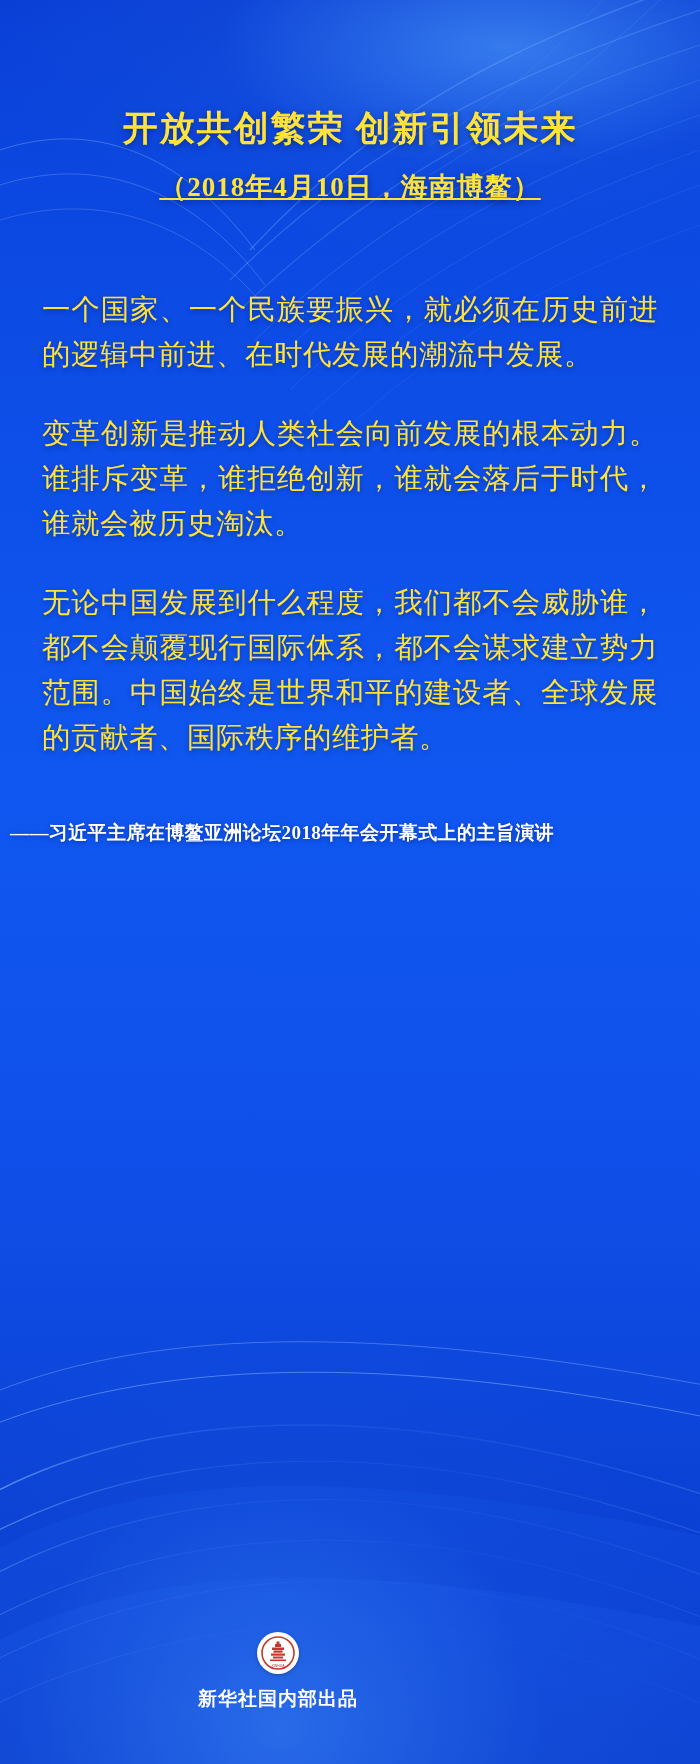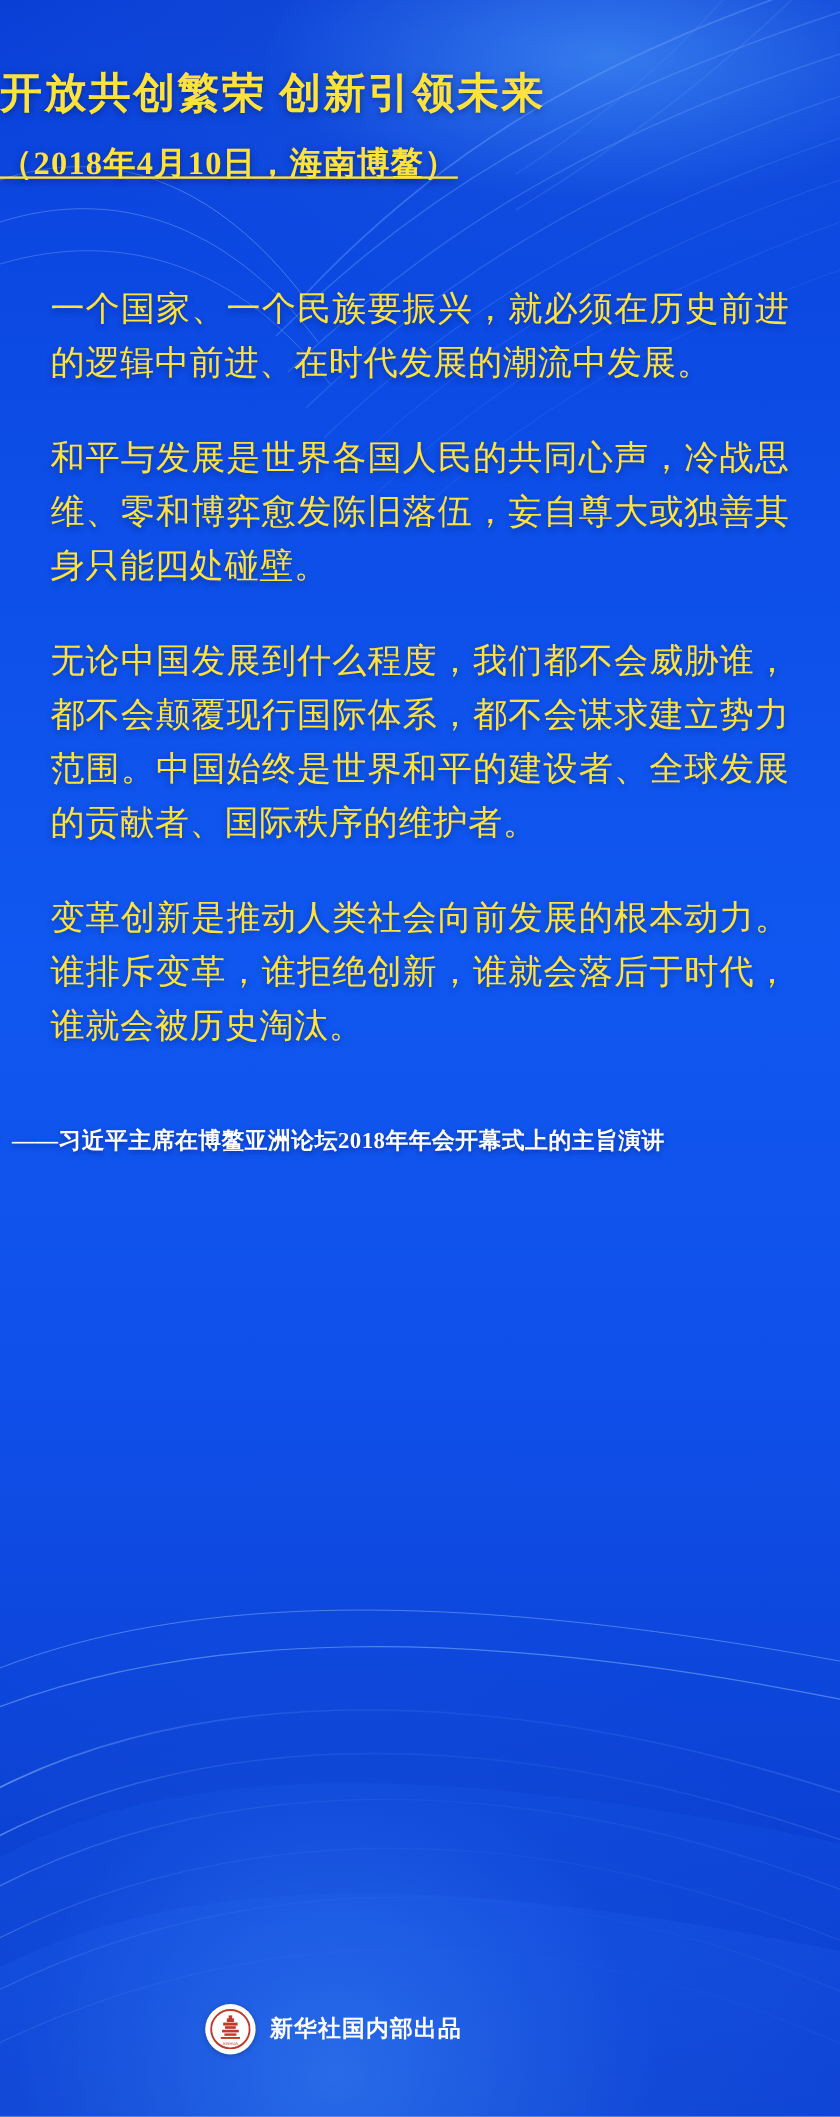--- a/index.html
+++ b/index.html
@@ -33,21 +33,22 @@
   }
   .bottom-glow {
     position: absolute;
     left: 0; bottom: 0;
     width: 700px; height: 430px;
     background: radial-gradient(ellipse at 40% 92%, rgba(80,160,255,0.5) 0%, rgba(25,85,215,0.22) 45%, rgba(10,60,200,0) 75%);
     pointer-events: none;
   }
   .header {
     position: relative;
-    padding-top: 56px;
+    padding-top: 107px;
+    text-align: center;
     z-index: 5;
   }
   .title {
     color: #ffe23a;
     font-size: 35px;
     font-weight: bold;
     letter-spacing: 2px;
     line-height: 1.25;
     text-shadow: 0 2px 6px rgba(0,20,90,0.55);
     margin: 0;
@@ -94,20 +95,21 @@
   .footer {
     position: absolute;
     left: 0;
     bottom: 52px;
     width: 556px;
     display: flex;
     align-items: center;
     justify-content: center;
     gap: 12px;
     z-index: 6;
+    flex-direction: column;
   }
   .logo {
     width: 42px;
     height: 42px;
     border-radius: 50%;
     background: #ffffff;
     display: flex;
     align-items: center;
     justify-content: center;
     box-shadow: 0 1px 4px rgba(0,0,0,0.25);
@@ -175,23 +177,22 @@
     <path d="M-20,1650 C140,1560 360,1555 720,1630 L720,1764 L-20,1764 Z" fill="#2a74ff" opacity="0.14"></path>
   </svg>
 
   <div class="header">
     <div class="title">开放共创繁荣 创新引领未来</div>
     <div class="subtitle">（2018年4月10日，海南博鳌）</div>
   </div>
 
   <div class="body-area">
     <p class="para">一个国家、一个民族要振兴，就必须在历史前进的逻辑中前进、在时代发展的潮流中发展。</p>
-    <p class="para">和平与发展是世界各国人民的共同心声，冷战思维、零和博弈愈发陈旧落伍，妄自尊大或独善其身只能四处碰壁。</p>
+    <p class="para">变革创新是推动人类社会向前发展的根本动力。谁排斥变革，谁拒绝创新，谁就会落后于时代，谁就会被历史淘汰。</p>
     <p class="para">无论中国发展到什么程度，我们都不会威胁谁，都不会颠覆现行国际体系，都不会谋求建立势力范围。中国始终是世界和平的建设者、全球发展的贡献者、国际秩序的维护者。</p>
-    <p class="para">变革创新是推动人类社会向前发展的根本动力。谁排斥变革，谁拒绝创新，谁就会落后于时代，谁就会被历史淘汰。</p>
   </div>
 
   <div class="attrib-wrap">
     <div class="attrib">——习近平主席在博鳌亚洲论坛2018年年会开幕式上的主旨演讲</div>
   </div>
 
   <div class="footer">
     <div class="logo">
       <svg width="34" height="34" viewBox="0 0 34 34">
         <circle cx="17" cy="17" r="16" fill="#ffffff" stroke="#c0392b" stroke-width="1.6"></circle>

